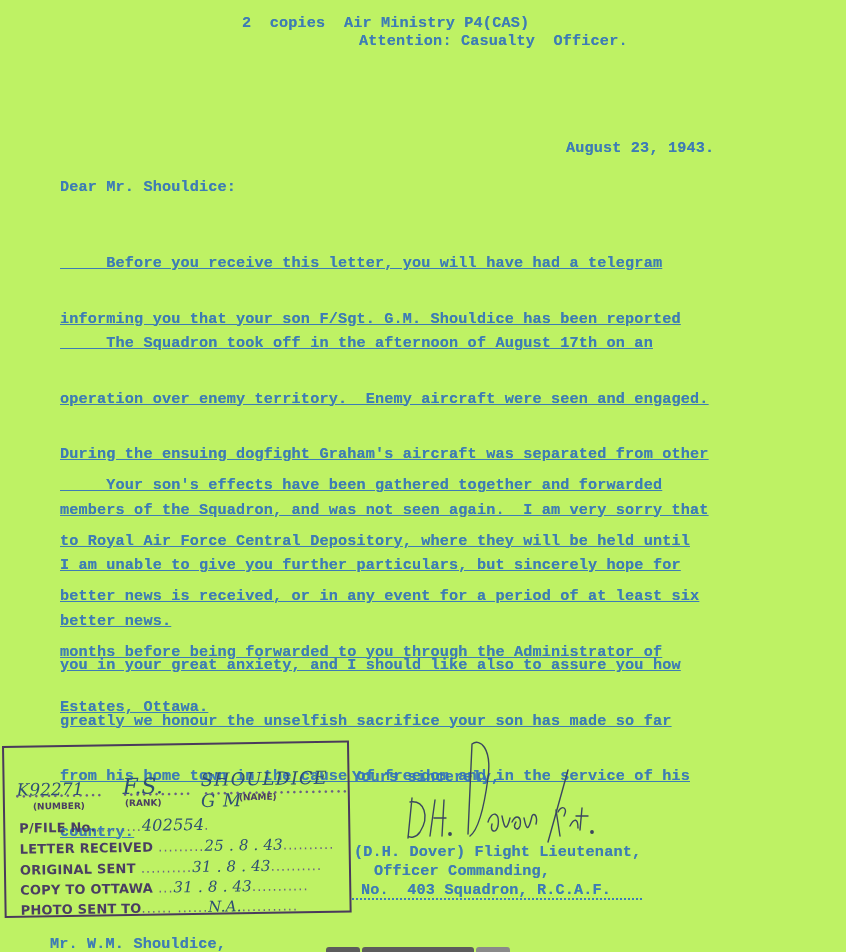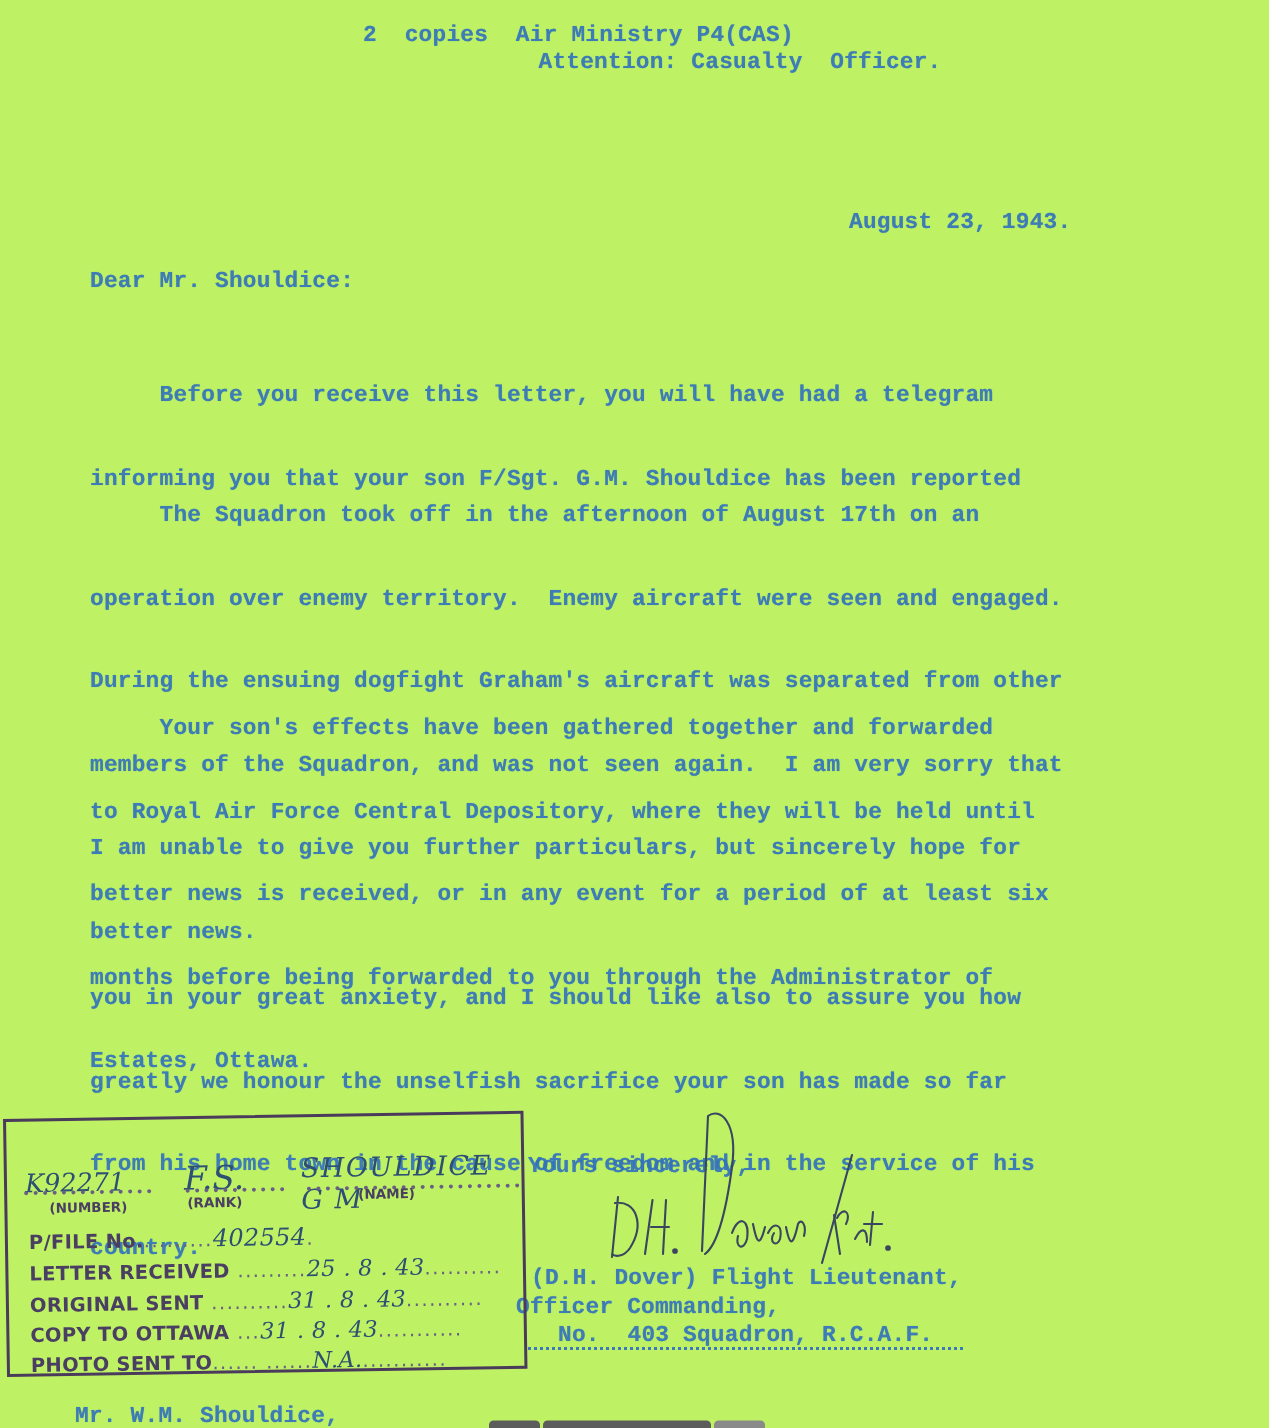--- a/index.html
+++ b/index.html
@@ -15,21 +15,21 @@
       position: absolute;
       font-family: "Liberation Mono", "DejaVu Sans Mono", monospace;
       font-size: 15.2px;
       font-weight: bold;
       color: #3373bd;
       white-space: pre;
       letter-spacing: 0.15px;
       text-shadow: 0 0 0.6px rgba(40,100,180,0.6);
       opacity: 0.92;
     }
-    .para .line { display: block; height: 19.5px; line-height: 19.5px; }
+    .para .line { display: block; height: 19.5px; line-height: 19.5px; text-decoration: underline; }
     .para { position: absolute; left: 88px; }
 
     
     .stamp {
       position: absolute; left: 2px; top: 746px; width: 343px; height: 168px;
       border: 2px solid #4a3a5c;
       border-top-width: 2px;
       transform: rotate(-0.9deg);
       transform-origin: left top;
       font-family: "DejaVu Sans", sans-serif;
@@ -112,22 +112,22 @@
       <path d="M108 84 C112 72 120 74 118 88 C116 96 110 94 112 86 M122 78 C124 88 126 96 130 80 M132 84 C136 76 142 78 140 88 C138 94 132 90 136 84 M144 80 C146 90 148 96 152 78 C154 74 158 78 156 86"></path>
 
       <path d="M168 104 L188 32"></path>
       <path d="M176 72 L180 98 M178 74 C182 66 188 70 184 78"></path>
       <path d="M190 88 C194 80 198 80 198 90 M202 70 L200 92 M196 78 L208 78"></path>
       <circle cx="212" cy="94" r="1.2" fill="#3a4660"></circle>
     </g>
   </svg>
 
   <div class="tw" style="left:354px; top:843px;text-align:center;">(D.H. Dover) Flight Lieutenant,</div>
-  <div class="tw" style="left:344px; top:862px;">Officer Commanding,</div>
-  <div class="tw" style="left:372px; top:881px;">No.  403 Squadron, R.C.A.F.</div>
+  <div class="tw" style="left:374px; top:862px;">Officer Commanding,</div>
+  <div class="tw" style="left:361px; top:881px;">No.  403 Squadron, R.C.A.F.</div>
   <div class="underline-dots"></div>
 
   <div class="tw" style="left:50px; top:935px;">Mr. W.M. Shouldice,</div>
 
   <div class="stamp">
 
     <span class="hand hw" style="left:12px; top:32px; font-size:17px;">K92271</span>
     <span class="hand hw" style="left:118px; top:28px; font-size:22px;">F.S.</span>
     <span class="hand hw" style="left:196px; top:24px; font-size:18px; letter-spacing:1px;">SHOULDICE G M</span>
 

